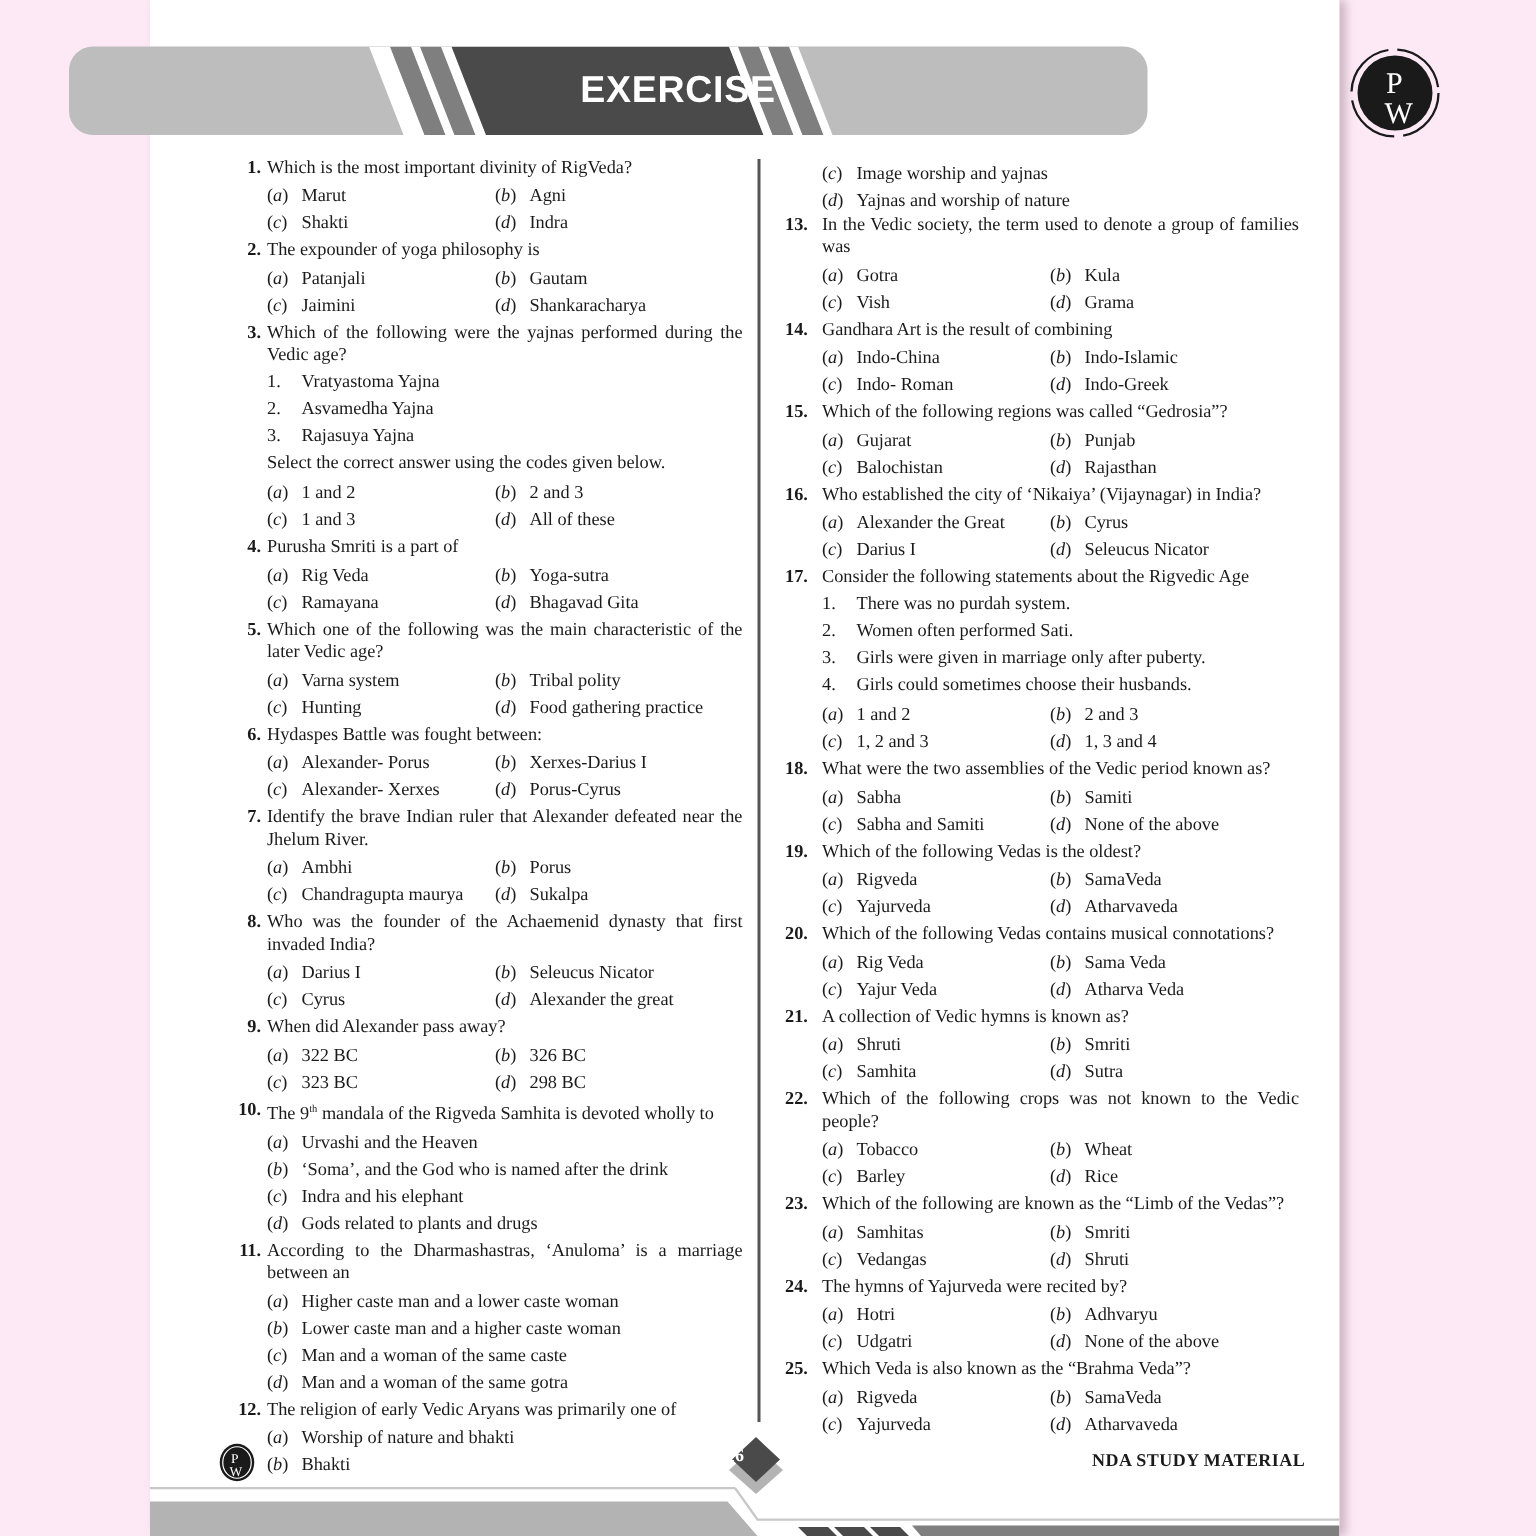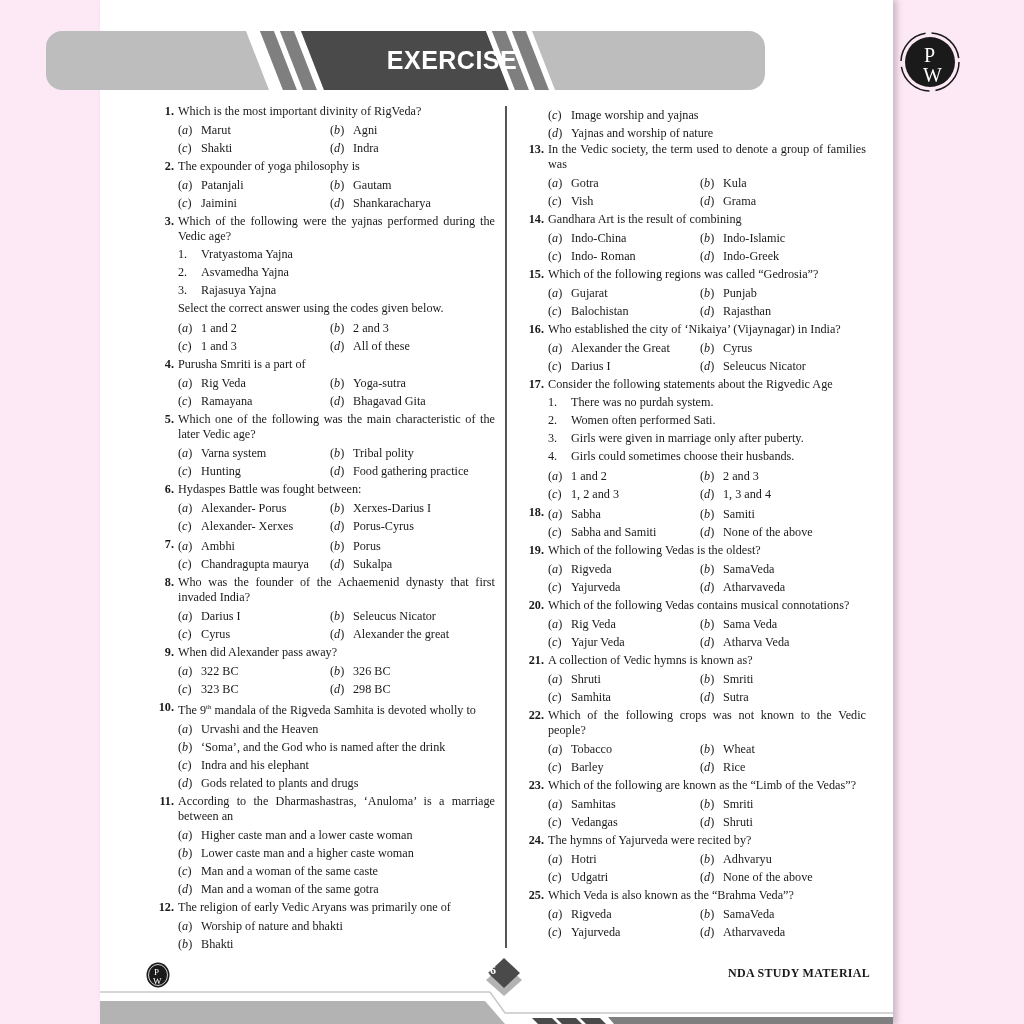--- a/index.html
+++ b/index.html
@@ -35,21 +35,21 @@
   .col {
     position: absolute; top: 104px; font-size: 12.2px; line-height: 15px;
   }
   .col-left { left: 148px; width: 347px; }
   .col-right { left: 518px; width: 348px; }
   .divider {
     position: absolute; left: 505px; top: 106px; width: 1.5px; height: 842px; background: #555;
   }
   .q { position: relative; padding-left: 30px; margin-bottom: 2px; }
   .qnum { position: absolute; left: 0; width: 26px; text-align: right; font-weight: bold; }
-  .col-right .qnum { text-align: right; }
+  .col-right .qnum { text-align: center; }
   .qtext { text-align: justify; }
   .opts { display: grid; grid-template-columns: 152px 1fr; margin-top: 2px; }
   .opts.single { grid-template-columns: 1fr; }
   .opt { display: flex; margin: 1.5px 0; }
   .opt .lbl { width: 23px; flex: none; }
   .opt .lbl i { font-style: italic; }
   .stmts { margin: 2px 0; }
   .stmt { display: flex; margin: 3px 0; }
   .stmt .n { width: 23px; flex: none; }
   .note { margin: 3px 0; }
@@ -242,20 +242,21 @@
           <span class="otext">Alexander- Xerxes</span>
         </div>
         <div class="opt">
           <span class="lbl">(<i>d</i>)</span>
           <span class="otext">Porus-Cyrus</span>
         </div>
       </div>
     </div>
     <div class="q">
       <span class="qnum">7.</span>
+      <div class="qtext">Identify the brave Indian ruler that Alexander defeated near the Jhelum River.</div>
       <div class="opts">
         <div class="opt">
           <span class="lbl">(<i>a</i>)</span>
           <span class="otext">Ambhi</span>
         </div>
         <div class="opt">
           <span class="lbl">(<i>b</i>)</span>
           <span class="otext">Porus</span>
         </div>
         <div class="opt">
@@ -507,20 +508,21 @@
           <span class="otext">1, 2 and 3</span>
         </div>
         <div class="opt">
           <span class="lbl">(<i>d</i>)</span>
           <span class="otext">1, 3 and 4</span>
         </div>
       </div>
     </div>
     <div class="q">
       <span class="qnum">18.</span>
+      <div class="qtext">What were the two assemblies of the Vedic period known as?</div>
       <div class="opts">
         <div class="opt">
           <span class="lbl">(<i>a</i>)</span>
           <span class="otext">Sabha</span>
         </div>
         <div class="opt">
           <span class="lbl">(<i>b</i>)</span>
           <span class="otext">Samiti</span>
         </div>
         <div class="opt">

